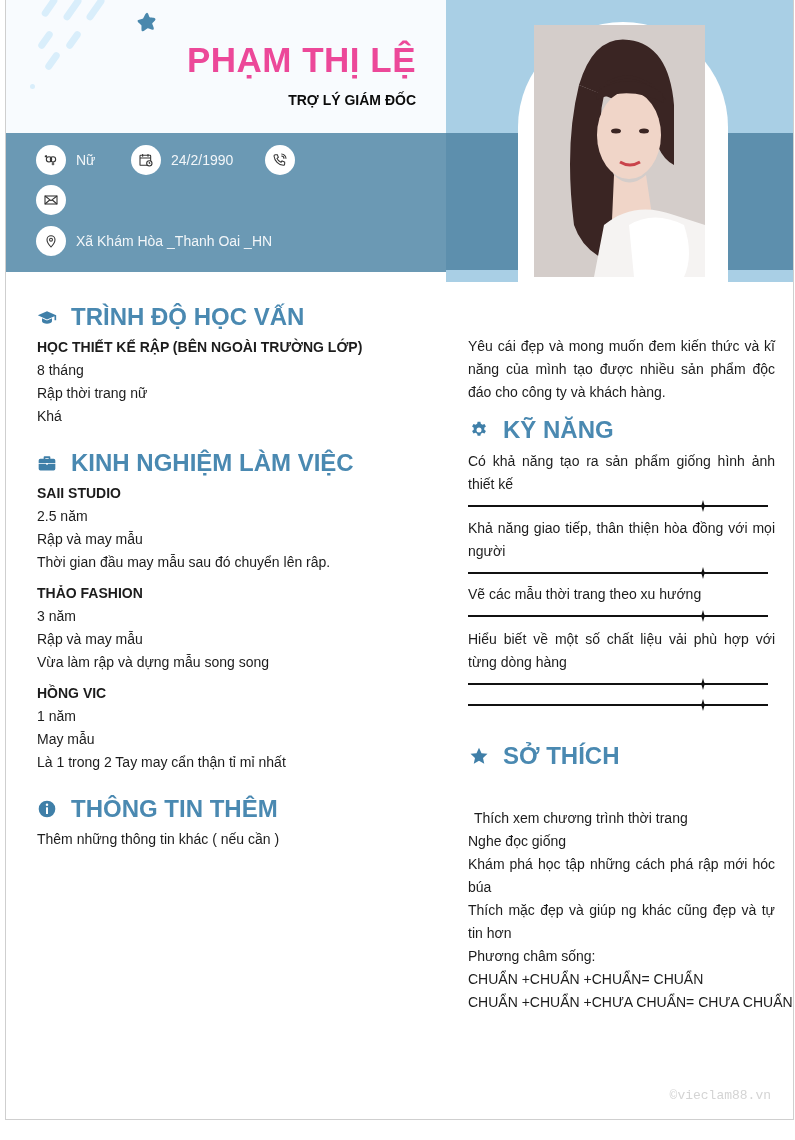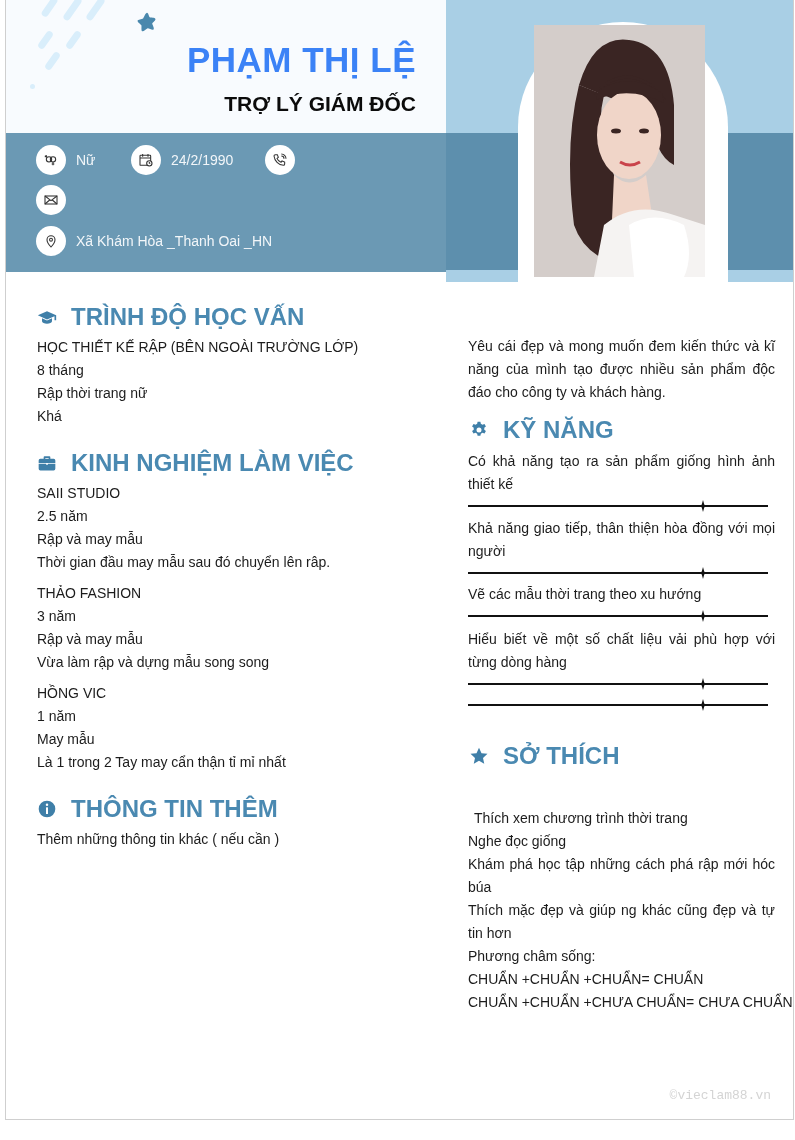--- a/index.html
+++ b/index.html
@@ -11,38 +11,38 @@
   
   .hdr-left { position: absolute; left: 0; top: 0; width: 440px; height: 133px; background: #f8fbfe; }
   .hdr-right { position: absolute; left: 440px; top: 0; width: 349px; height: 282px; background: #a9cfe5; }
   .band { position: absolute; left: 0; top: 133px; width: 789px; height: 137px; background: #5d8fad; }
   .band-left { position: absolute; left: 0; top: 133px; width: 440px; height: 139px; background: #6b99b4; }
 
   .streak { position: absolute; background: #d9eefb; border-radius: 6px; transform: rotate(35deg); width: 7px; }
   .dot { position: absolute; width: 5px; height: 5px; border-radius: 50%; background: #d9eefb; }
   .star-deco { position: absolute; left: 128px; top: 10px; width: 26px; height: 26px; color: #4a88ad; }
 
-  .name { position: absolute; right: 377px; top: 40px; font-size: 35px; font-weight: bold; color: #3b82f6; letter-spacing: 0.5px; white-space: nowrap; }
-  .title { position: absolute; right: 377px; top: 92px; font-size: 21px; font-weight: bold; color: #0b0b0b; white-space: nowrap; }
+  .name { position: absolute; right: 377px; top: 40px; font-size: 35px; font-weight: bold; color: #ec4899; letter-spacing: 0.5px; white-space: nowrap; }
+  .title { position: absolute; right: 377px; top: 92px; font-size: 14px; font-weight: bold; color: #0b0b0b; white-space: nowrap; }
 
   .ci { position: absolute; display: flex; align-items: center; color: #f2f6f9; font-size: 14px; }
   .ci .ic { width: 30px; height: 30px; border-radius: 50%; background: #fff; display: flex; align-items: center; justify-content: center; margin-right: 10px; }
   .ci .ic svg { width: 16px; height: 16px; }
 
   .photo-frame { position: absolute; left: 512px; top: 22px; width: 210px; height: 260px; background: #fff; border-radius: 105px 105px 0 0; }
   .photo { position: absolute; left: 528px; top: 25px; width: 171px; height: 252px; overflow: hidden;
            background: linear-gradient(90deg, #d8d2cf 0%, #cfc7c4 100%); }
 
   
   .sec-h { position: absolute; display: flex; align-items: center; color: #4a89b1; font-weight: bold; font-size: 24px; }
   .sec-h .sic { width: 22px; height: 22px; margin-right: 13px; color: #3f7fa8; display: flex; align-items: center; justify-content: center; }
   .sec-h .sic svg { width: 20px; height: 20px; }
 
   .line { position: absolute; font-size: 14px; line-height: 23px; color: #1c1c1c; white-space: nowrap; }
-  .bold { font-weight: normal; }
+  .bold { font-weight: bold; }
   .para { position: absolute; font-size: 14px; line-height: 23px; color: #1c1c1c; text-align: justify; }
 
   .skill { position: absolute; left: 462px; width: 307px; }
   .skill .txt { font-size: 14px; line-height: 23px; text-align: justify; color: #1c1c1c; }
   .skill .bar { position: relative; height: 2px; background: #111; width: 300px; margin-top: 9px; }
   .skill .bar .knob { position: absolute; top: -5px; width: 10px; height: 12px; }
 
   .watermark { position: absolute; right: 22px; top: 1088px; font-family: "Liberation Mono", monospace; font-size: 13px; color: #d4d4d4; }
 </style>
 </head>

